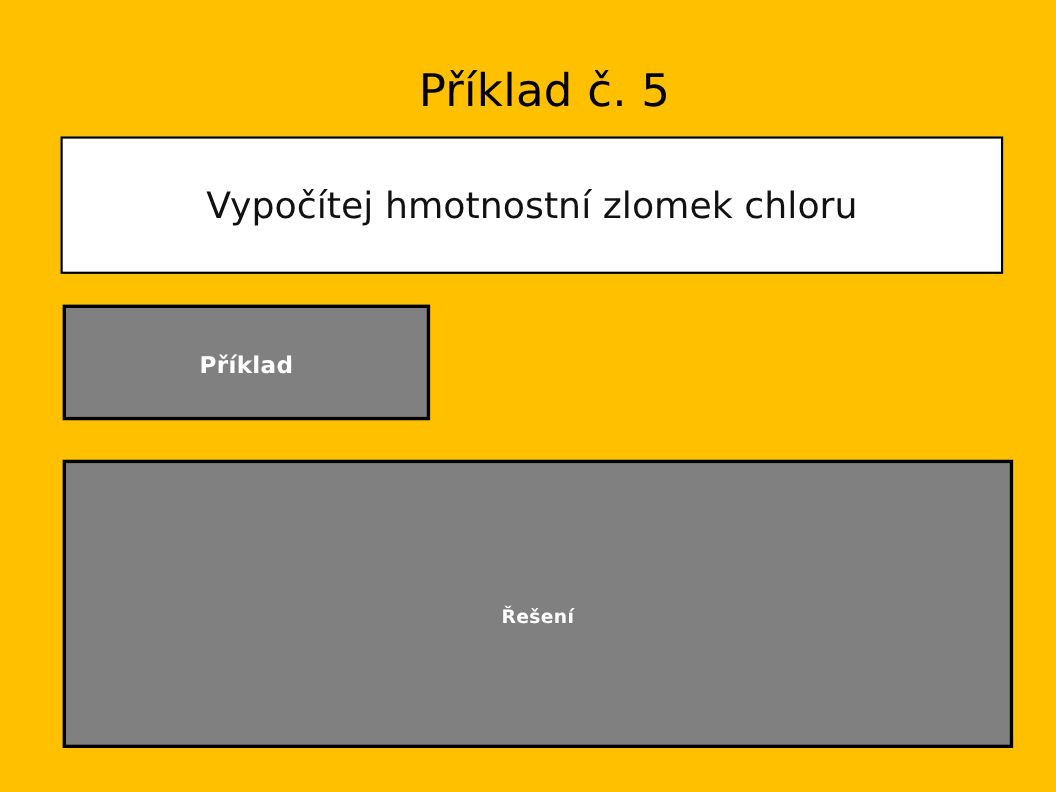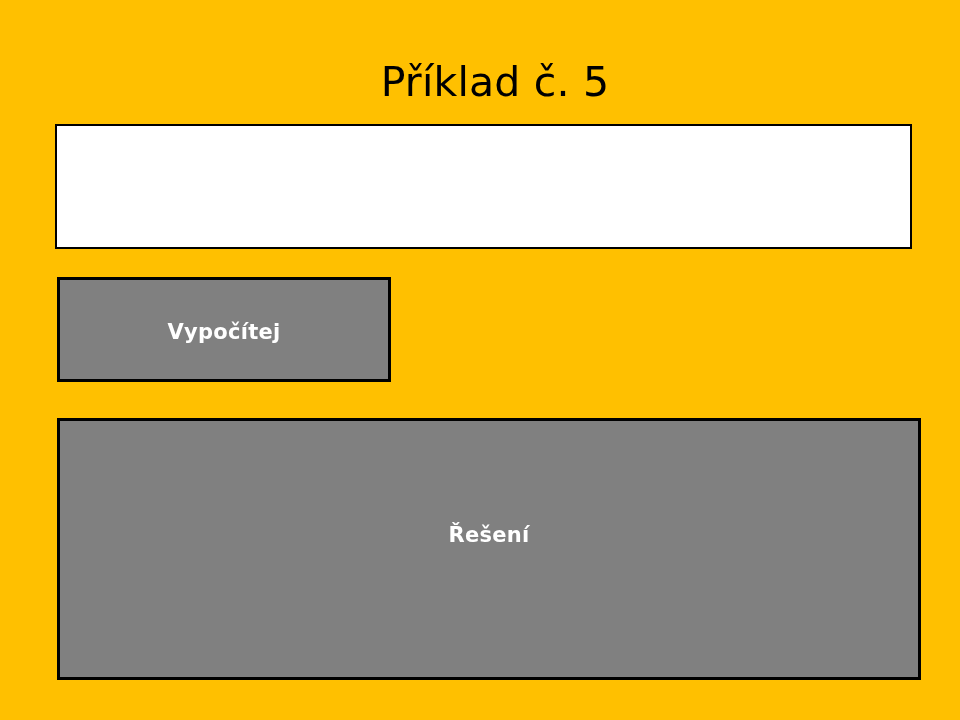--- a/index.html
+++ b/index.html
@@ -94,37 +94,38 @@
     line-height: 24px;
   }
 
   #solution-box {
     left: 57px;
     top: 418px;
     width: 864px;
     height: 262px;
   }
   #solution-box .grey-box-label {
-    top: 102px;
+    top: 128px;
     left: 0;
-    font-size: 21px;
+    font-size: 17px;
     line-height: 24px;
   }
 </style>
 </head>
 <body>
 
 <div id="slide">
 
   <div id="slide-title">Příklad č. 5</div>
 
   <div id="question-box">
+    <div class="question-line">Vypočítej hmotnostní zlomek chloru</div>
   </div>
 
   <div id="result-box" class="grey-box">
-    <span class="grey-box-label">Vypočítej</span>
+    <span class="grey-box-label">Příklad</span>
   </div>
 
   <div id="solution-box" class="grey-box">
     <span class="grey-box-label">Řešení</span>
   </div>
 
 </div>
 
 </body></html>

